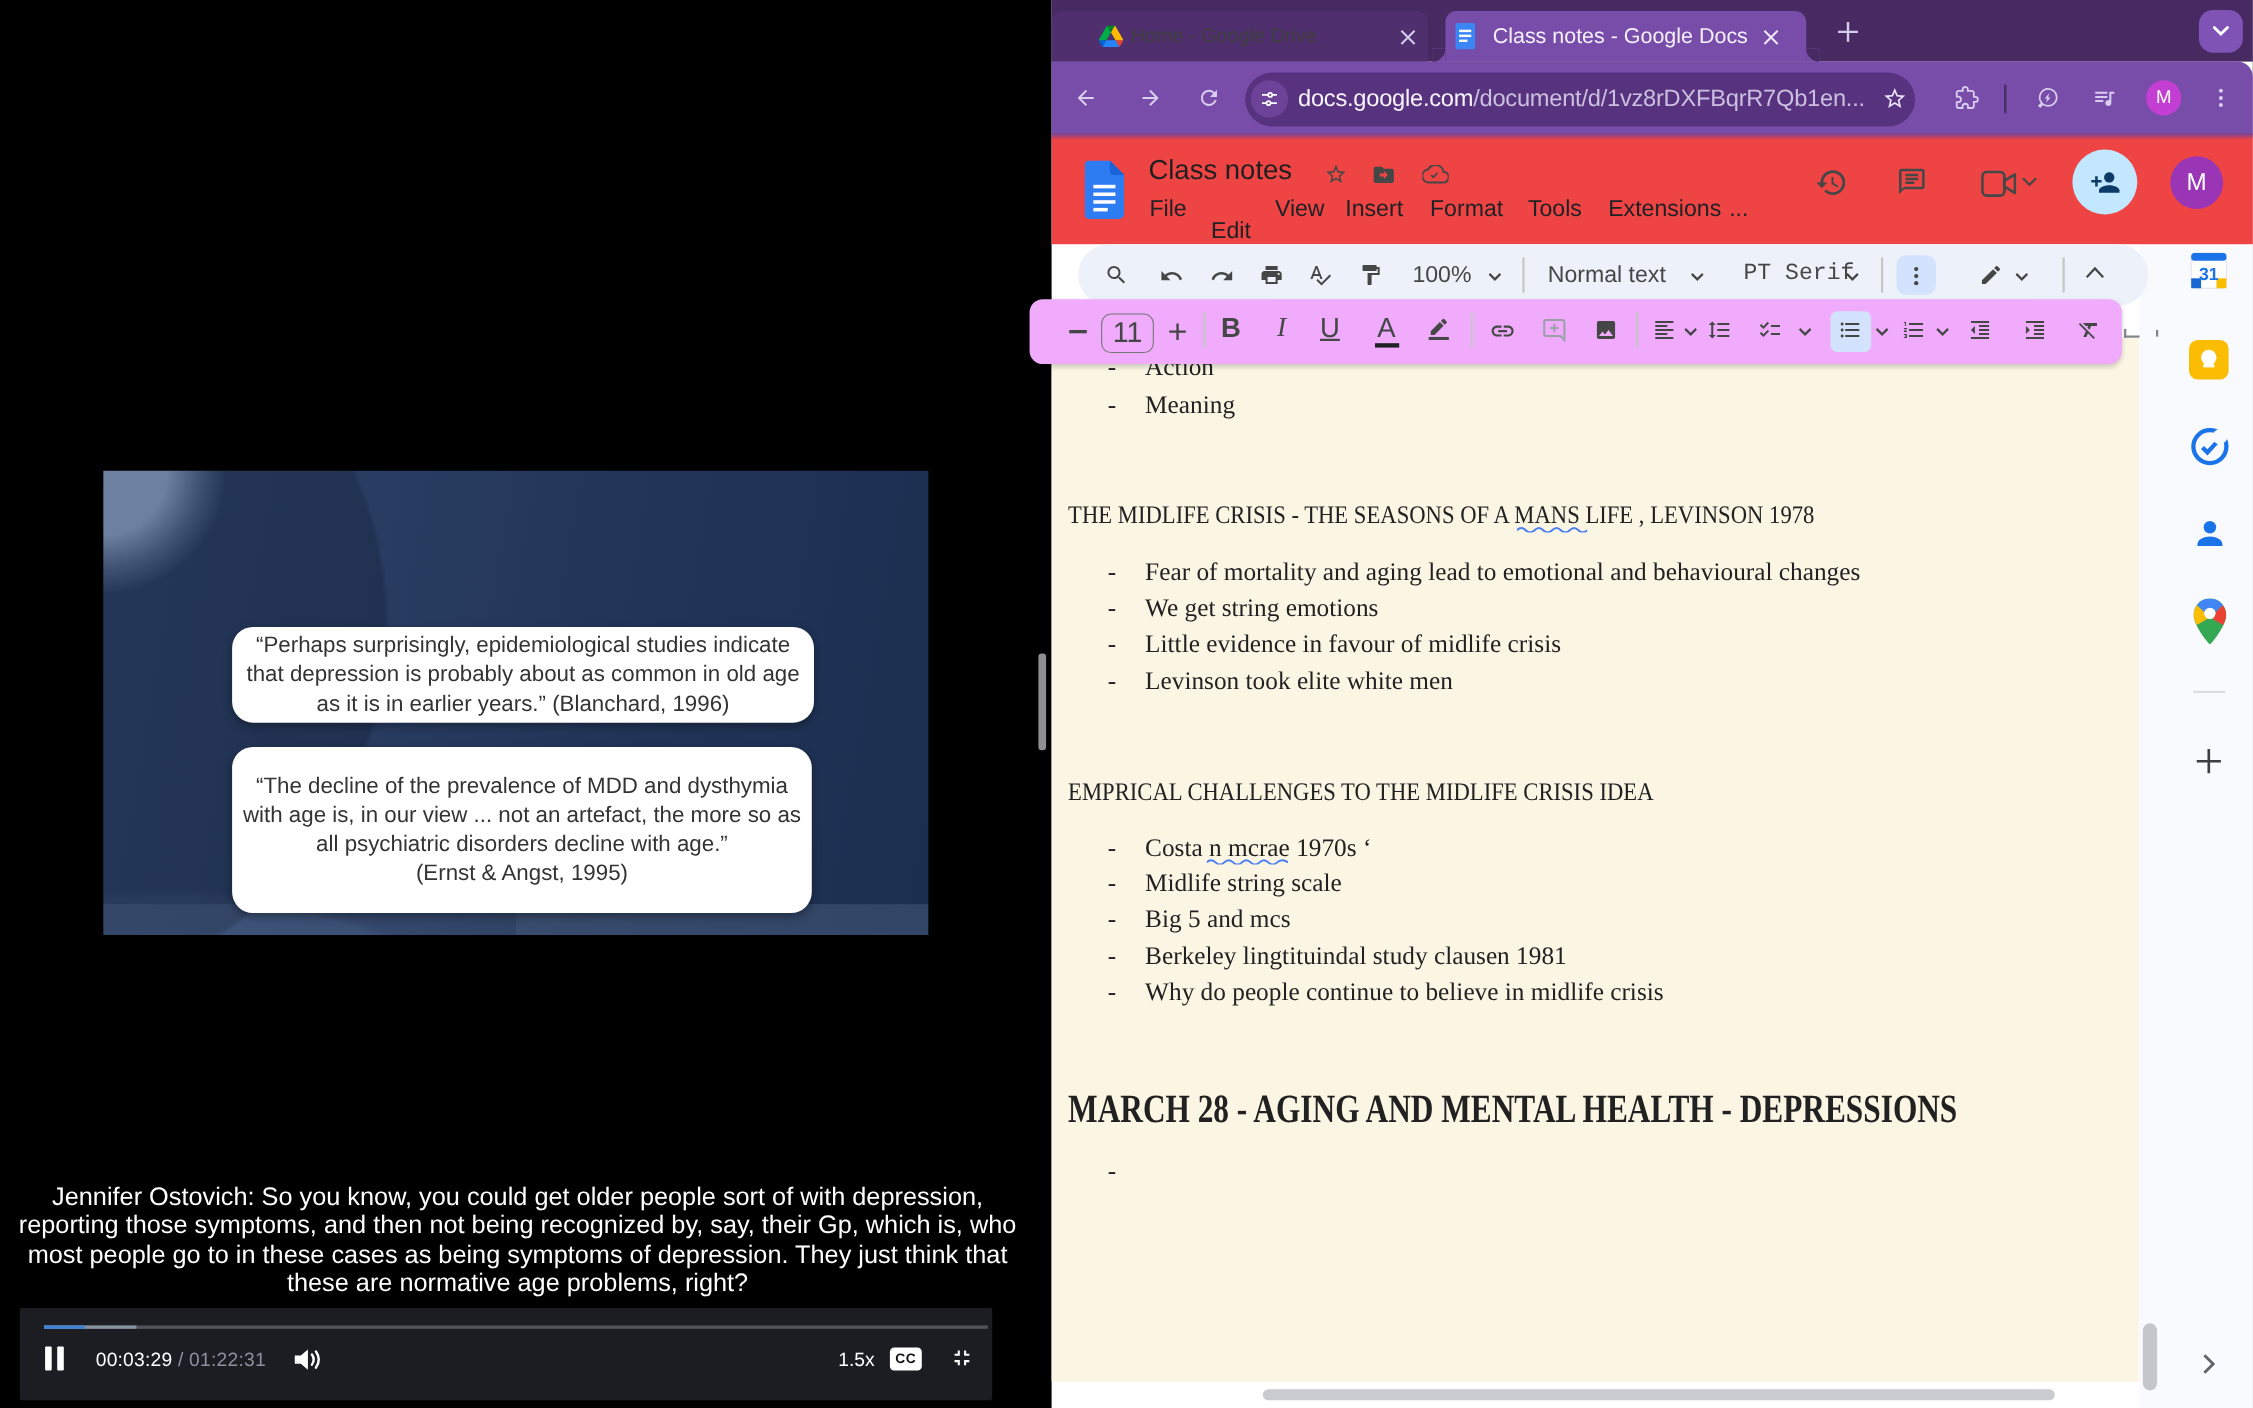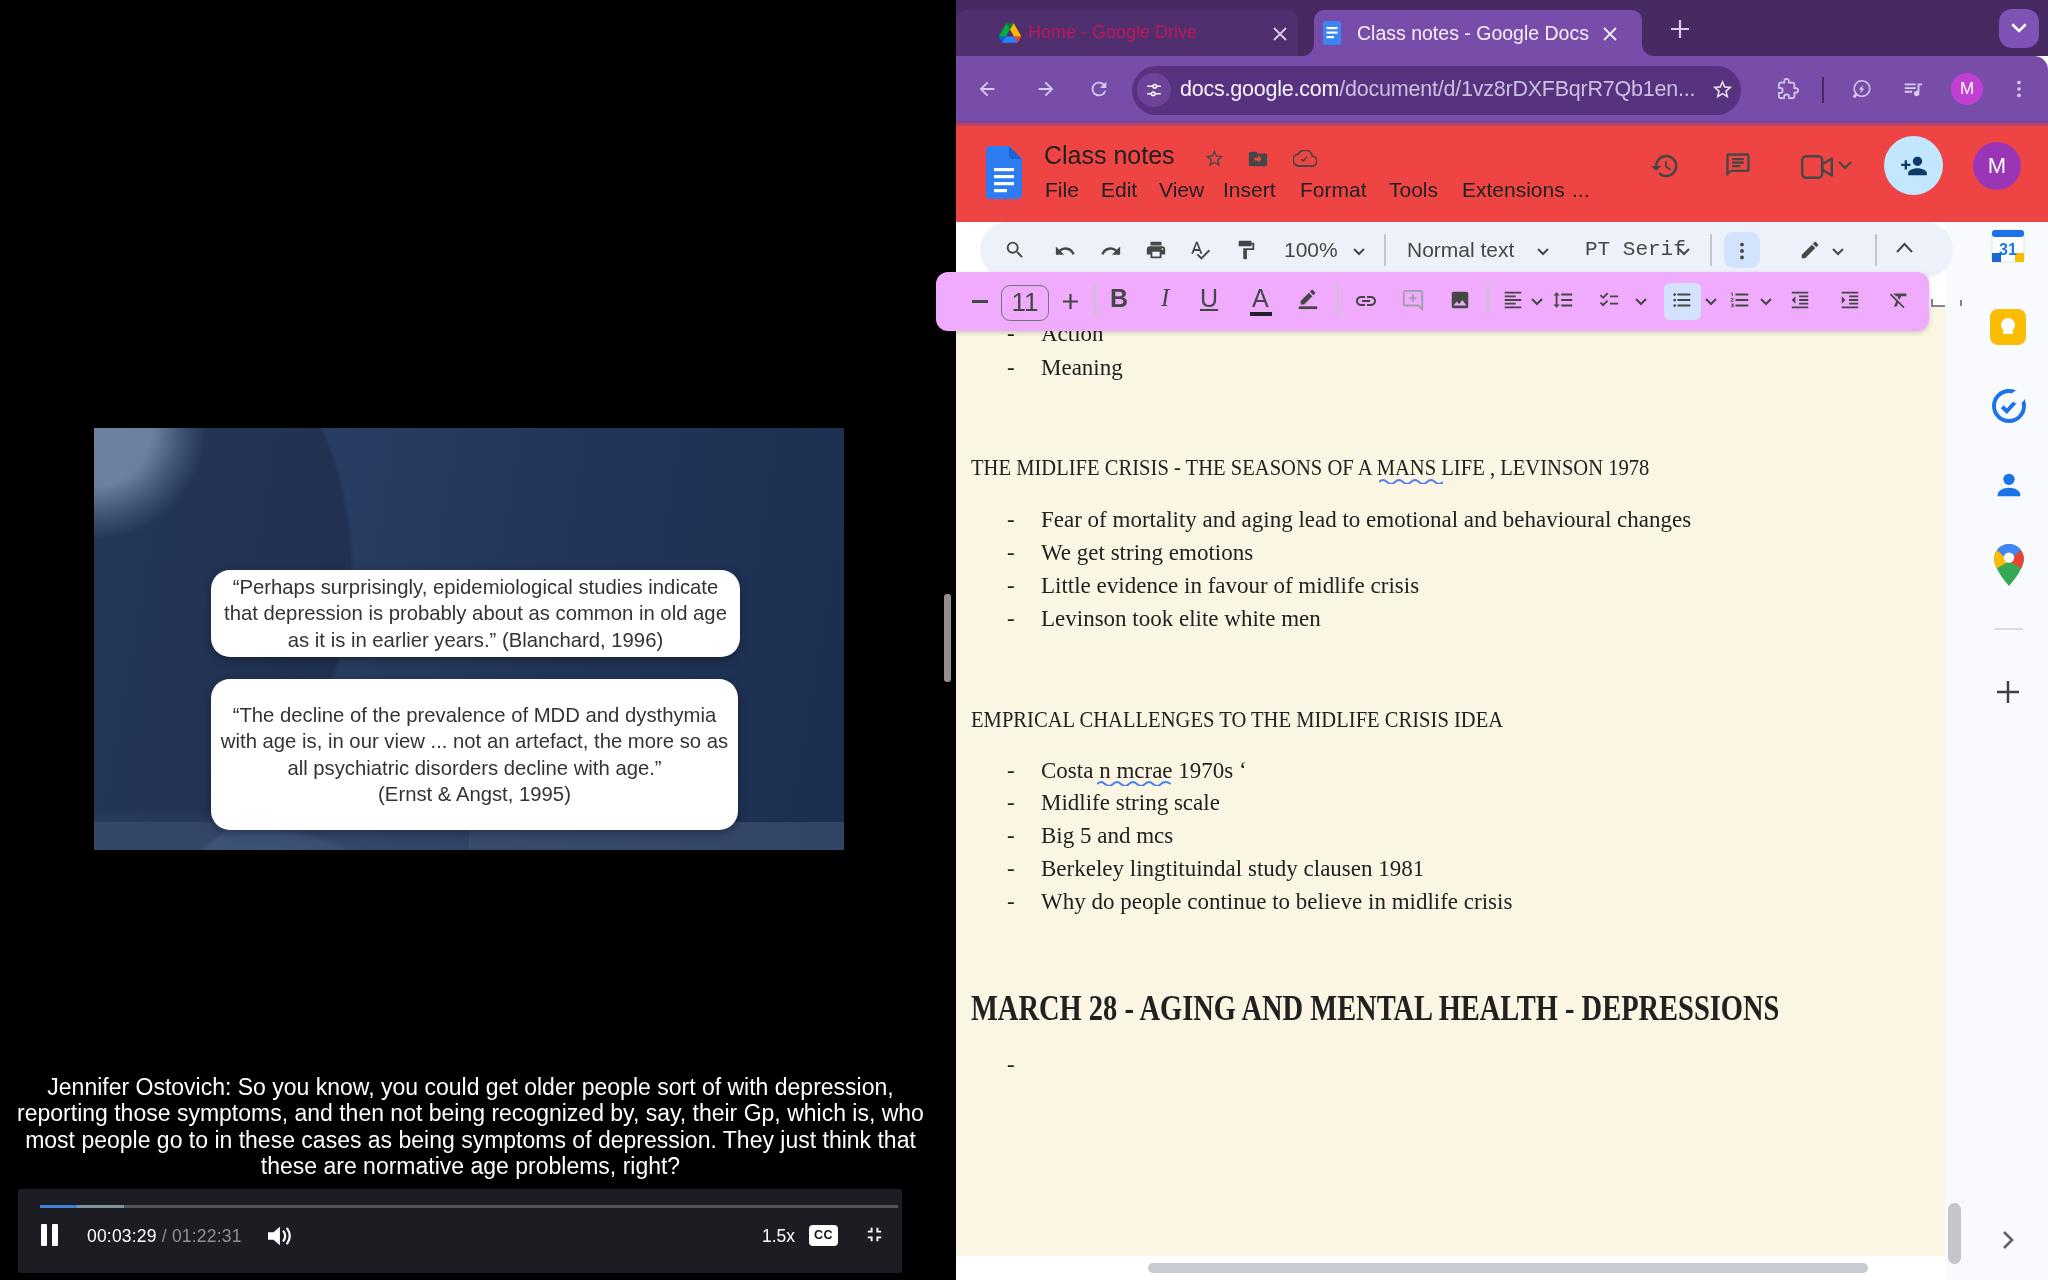--- a/index.html
+++ b/index.html
@@ -36,21 +36,21 @@
  color:#111;font-size:12.5px;font-weight:bold;text-align:center;line-height:21px;letter-spacing:.5px;}
 
 #right{position:absolute;left:956px;top:0;width:1092px;height:1280px;background:#fff;}
 #frame{position:absolute;left:0;top:0;width:1092px;height:56px;background:#482a63;}
 #toolbar{position:absolute;left:0;top:56px;width:1092px;height:65px;background:#784daa;border-radius:0 14px 0 0;}
 #atab{position:absolute;left:358px;top:10px;width:328px;height:46px;background:#784daa;border-radius:10px 10px 0 0;}
 .flare{position:absolute;top:44px;width:12px;height:12px;background:#784daa;}
 .flare i{position:absolute;width:12px;height:12px;background:#482a63;display:block;}
 #fl1{left:346px;}#fl1 i{border-radius:0 0 12px 0;}
 #fl2{left:686px;}#fl2 i{border-radius:0 0 0 12px;}
-.tabtxt{position:absolute;top:22px;font-size:19px;color:#be185d;white-space:nowrap;}
+.tabtxt{position:absolute;top:22px;font-size:19px;color:#404040;white-space:nowrap;}
 #t2txt{color:#f5f0fc;}
 #urlpill{position:absolute;left:176px;top:66px;width:609px;height:49px;border-radius:24.5px;background:#57327e;}
 #tunec{position:absolute;left:181px;top:73px;width:34px;height:34px;border-radius:17px;background:#6d4399;}
 #urltxt{position:absolute;left:224px;top:77px;font-size:21.5px;letter-spacing:-0.22px;color:#cbbfe0;white-space:nowrap;}
 #urltxt b{color:#f7f3fd;font-weight:normal;}
 #chevbtn{position:absolute;left:1043px;top:9px;width:40px;height:39px;border-radius:13px;background:#7f52b5;}
 
 #dhead{position:absolute;left:0;top:121px;width:1092px;height:101px;background:#ef4444;z-index:2;}
 #dtitle{position:absolute;left:88px;top:20px;font-size:25px;color:#1f1f1f;}
 .menu{position:absolute;top:57px;font-size:21px;color:#202124;}
@@ -203,21 +203,21 @@
         <path d="M22 9.24l-7.19-.62L12 2 9.19 8.63 2 9.24l5.46 4.73L5.82 21 12 17.27 18.18 21l-1.63-7.03L22 9.24zM12 15.4l-3.76 2.27 1-4.28-3.32-2.88 4.38-.38L12 6.1l1.71 4.04 4.38.38-3.32 2.88 1 4.28L12 15.4z" fill="#444746"></path>
       </svg>
     <svg class="abs" style="left:291px;top:27px" width="22" height="22" viewBox="0 0 24 24">
         <path d="M20 6h-8l-2-2H4c-1.1 0-2 .9-2 2v12c0 1.1.9 2 2 2h16c1.1 0 2-.9 2-2V8c0-1.1-.9-2-2-2zm-8 10v-2.5H8v-3h4V8l4 4-4 4z" fill="#444746"></path>
       </svg>
     <svg class="abs" style="left:337px;top:29px" width="24" height="18" viewBox="0 0 24 18">
         <path d="M19.35 4.04A7.49 7.49 0 0 0 12-2C9.11-2 6.6-.36 5.35 2.04A5.994 5.994 0 0 0 0 8c0 3.31 2.69 6 6 6h13c2.76 0 5-2.24 5-5 0-2.64-2.05-4.78-4.65-4.96z" fill="none" stroke="#444746" stroke-width="1.8" transform="translate(0,2)"></path>
         <path d="M10 12.2 7.6 9.8l1.1-1.1 1.3 1.3 3.5-3.5 1.1 1.1z" fill="#444746"></path>
       </svg>
     <div class="menu" style="left:89px;">File</div>
-    <div class="menu" style="left:145px;">Edit</div>
+    <div class="menu" style="left:145px;margin-top:20px;">Edit</div>
     <div class="menu" style="left:203px;">View</div>
     <div class="menu" style="left:267px;">Insert</div>
     <div class="menu" style="left:344px;">Format</div>
     <div class="menu" style="left:433px;">Tools</div>
     <div class="menu" style="left:506px;">Extensions</div>
     <div class="menu" style="left:616px;">...</div>
 
     <svg class="abs" style="left:694px;top:30px" width="30" height="30" viewBox="0 0 24 24">
         <path d="M13 3a9 9 0 0 0-9 9H1l3.89 3.89.07.14L9 12H6a7 7 0 1 1 7 7c-1.93 0-3.68-.79-4.94-2.06l-1.42 1.42A8.95 8.95 0 0 0 13 21a9 9 0 0 0 0-18zm-1 5v5l4.28 2.54.72-1.21-3.5-2.08V8H12z" fill="#444746"></path>
       </svg>

